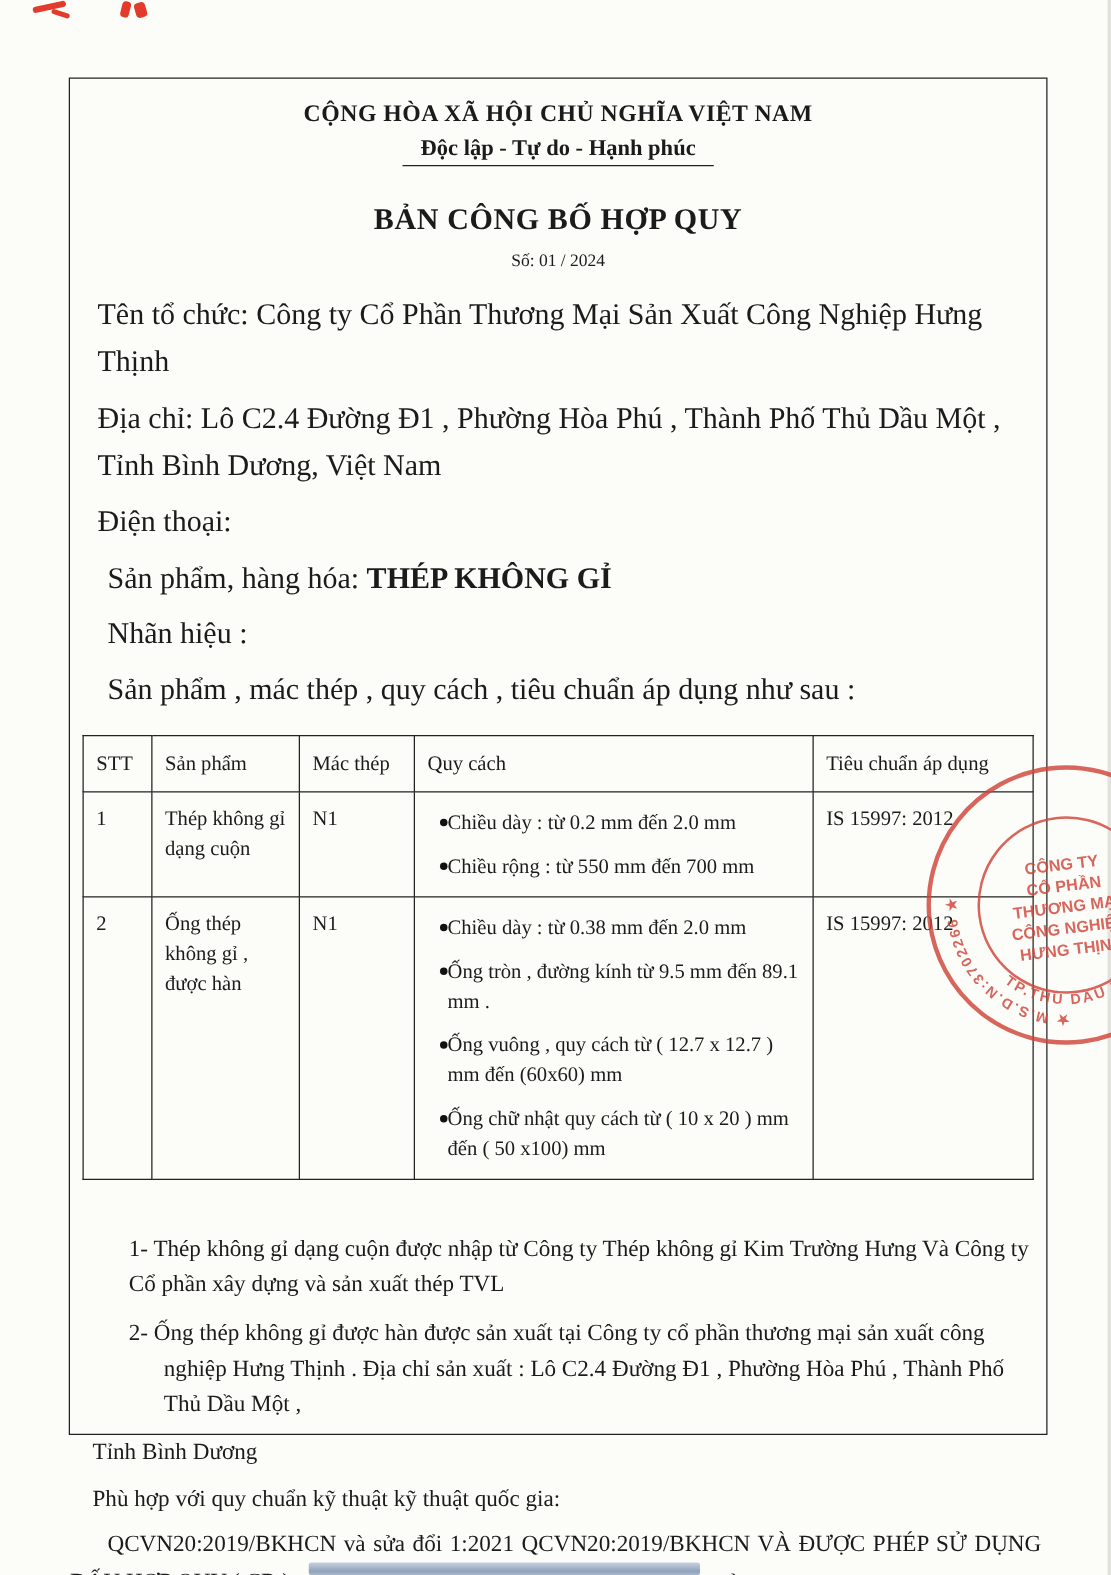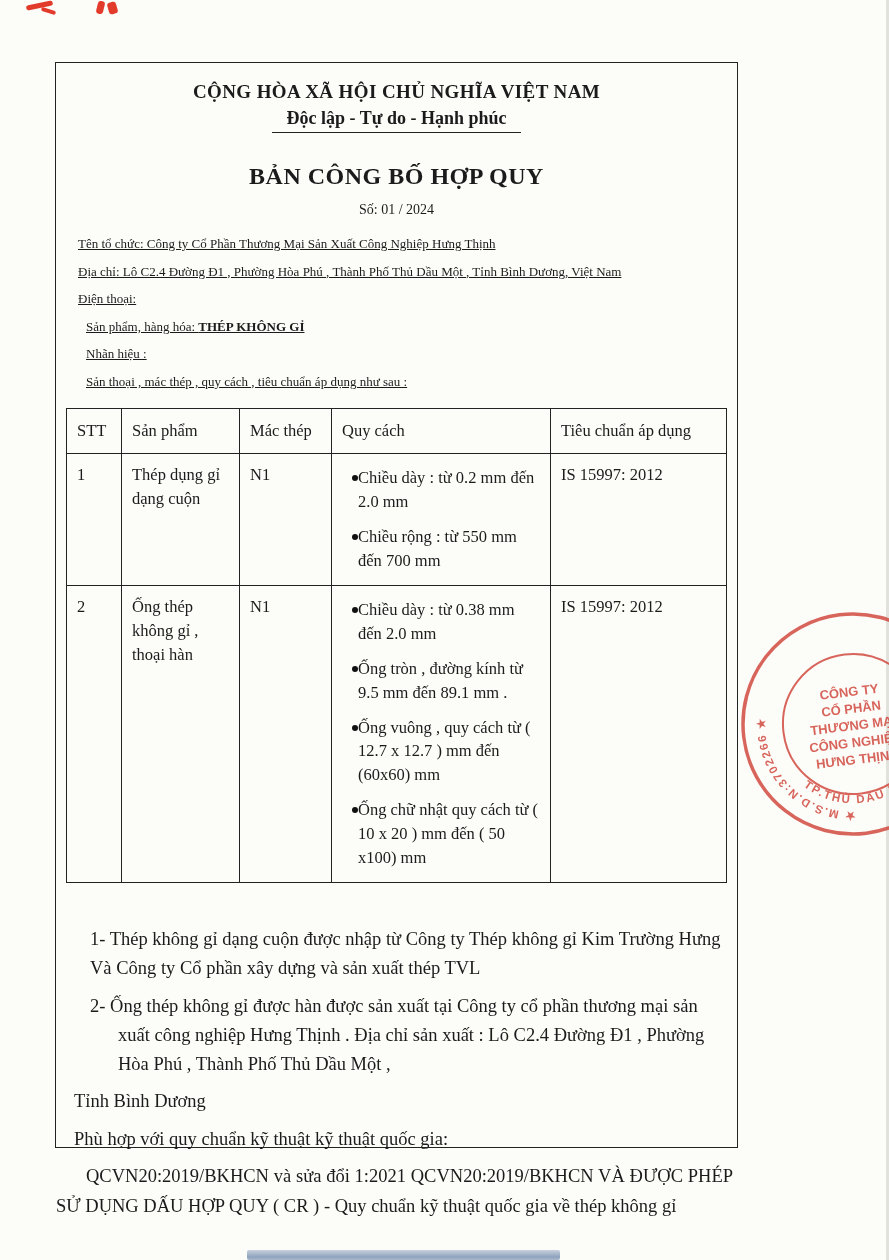--- a/index.html
+++ b/index.html
@@ -16,33 +16,33 @@
   .red2b { left:108px; top:2px;  width:9px;  height:12px; transform:rotate(-16deg); }
   .bottom-strip {
     position:absolute; left:247px; top:1250px; width:313px; height:10px;
     background:linear-gradient(180deg,#c7d1de 0%,#8fa3bd 70%,#aab8cc 100%);
     border-radius:2px;
   }
   .edge-right { position:absolute; right:0; top:0; width:3px; height:100%; background:#e2e2dd; }
 
   
   .frame {
-    position:absolute; left:55px; top:62px; width:683px; height:1086px;
+    position:absolute; left:55px; top:62px; width:783px; height:1086px;
     border:1.6px solid #222; box-sizing:border-box; padding:12px 10px;
   }
   .nat-title { text-align:center; font-weight:bold; font-size:19px; letter-spacing:0.4px; margin-top:6px; }
   .motto-wrap { text-align:center; margin-top:5px; }
   .motto {
     display:inline-block; font-weight:bold; font-size:18px;
     border-bottom:1.8px solid #222; padding:0 14px 3px 14px;
   }
   .doc-title { text-align:center; font-weight:bold; font-size:24px; letter-spacing:0.5px; margin-top:30px; }
   .doc-number { text-align:center; font-size:14px; margin-top:12px; }
 
-  p.line { font-size:13px; line-height:1.58; margin:7px 0 0 12px;text-decoration:underline; }
+  p.line { font-size:24px; line-height:1.58; margin:7px 0 0 12px; }
   p.line.indent { margin-left:20px; }
   .bold { font-weight:bold; }
 
   
   table.spec {
     width:100%; border-collapse:collapse; margin-top:16px;
     font-size:16.5px; line-height:1.45; table-layout:fixed;
   }
   table.spec th, table.spec td {
     border:1.6px solid #222; padding:9px 10px; vertical-align:top;
@@ -53,21 +53,21 @@
   col.c-spec { width:auto; } col.c-std { width:176px; }
   th.center, td.center { text-align:center; }
   td.grade { padding-left:26px; }
   .bi { display:flex; margin:3px 0 11px 10px; }
   .bi:last-child { margin-bottom:3px; }
   .dot { width:6px; height:6px; border-radius:50%; background:#111; margin-top:9px; flex:none; }
   td.prod-cell { text-align:justify; }
 
   
   .notes { margin-top:42px; font-size:18.5px; line-height:1.55; }
-  .note  { margin:10px 0 0 24px; }
+  .note  { margin:10px 0 0 37px; }
   .note.hang { padding-left:28px; text-indent:-28px; }
   .plain { margin:9px 0 0 8px; }
   .qcvn  { margin:8px -6px 0 -10px; text-indent:30px; text-align:justify; line-height:1.62; }
 
   
   :root { --stamp-color:#d0453a; }
   .stamp {
     position:absolute; left:737px; top:608px; width:232px; height:232px;
     transform:rotate(-7deg); opacity:0.82;
   }
@@ -93,21 +93,21 @@
   <div class="doc-title">BẢN CÔNG BỐ HỢP QUY</div>
   <div class="doc-number">Số: 01 / 2024</div>
 
   <p class="line" style="margin-top:16px">Tên tổ chức: Công ty Cổ Phần Thương Mại Sản Xuất Công Nghiệp Hưng Thịnh</p>
   <p class="line">Địa chỉ: Lô C2.4 Đường Đ1 , Phường Hòa Phú , Thành Phố Thủ Dầu Một , Tỉnh Bình Dương, Việt Nam</p>
   <p class="line">Điện thoại:</p>
   <p class="line indent">
     <span>Sản phẩm, hàng hóa: </span><span class="bold">THÉP KHÔNG GỈ</span>
   </p>
   <p class="line indent">Nhãn hiệu :</p>
-  <p class="line indent">Sản thoại , mác thép , quy cách , tiêu chuẩn áp dụng như sau :</p>
+  <p class="line indent">Sản phẩm , mác thép , quy cách , tiêu chuẩn áp dụng như sau :</p>
 
   <table class="spec">
     <colgroup>
       <col class="c-stt">
         <col class="c-prod">
         <col class="c-grade">
         <col class="c-spec">
         <col class="c-std">
     </colgroup>
     <thead>
@@ -115,37 +115,37 @@
         <th class="center">STT</th>
         <th>Sản phẩm</th>
         <th>Mác thép</th>
         <th>Quy cách</th>
         <th>Tiêu chuẩn áp dụng</th>
       </tr>
     </thead>
     <tbody>
       <tr>
         <td class="center">1</td>
-        <td class="prod-cell">Thép dụng gỉ dạng cuộn</td>
+        <td class="prod-cell">Thép không gỉ dạng cuộn</td>
         <td class="grade">N1</td>
         <td>
           <div class="bi">
               <span class="dot"></span>
               <span>Chiều dày : từ 0.2 mm đến 2.0 mm</span>
             </div>
           <div class="bi">
               <span class="dot"></span>
               <span>Chiều rộng : từ 550 mm đến 700 mm</span>
             </div>
         </td>
         <td>IS 15997: 2012</td>
       </tr>
       <tr>
         <td class="center">2</td>
-        <td class="prod-cell">Ống thép không gỉ , thoại hàn</td>
+        <td class="prod-cell">Ống thép không gỉ , được hàn</td>
         <td class="grade">N1</td>
         <td>
           <div class="bi">
               <span class="dot"></span>
               <span>Chiều dày : từ 0.38 mm đến 2.0 mm</span>
             </div>
           <div class="bi">
               <span class="dot"></span>
               <span>Ống tròn , đường kính từ 9.5 mm đến 89.1 mm .</span>
             </div>

